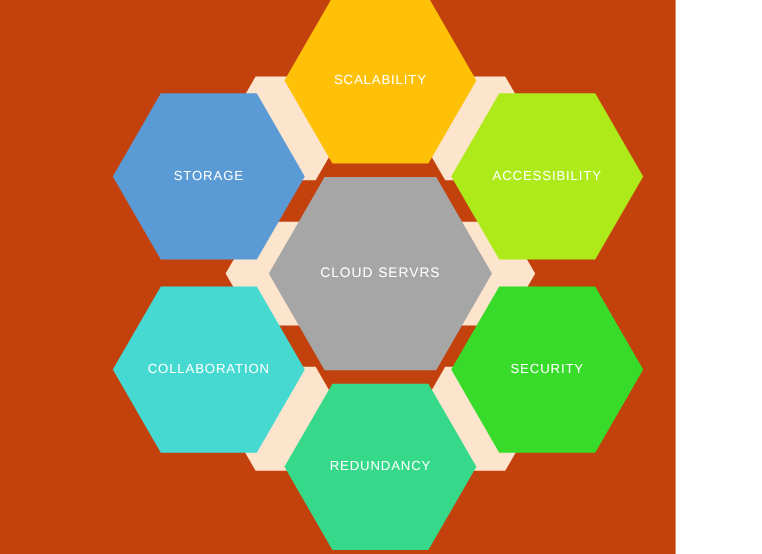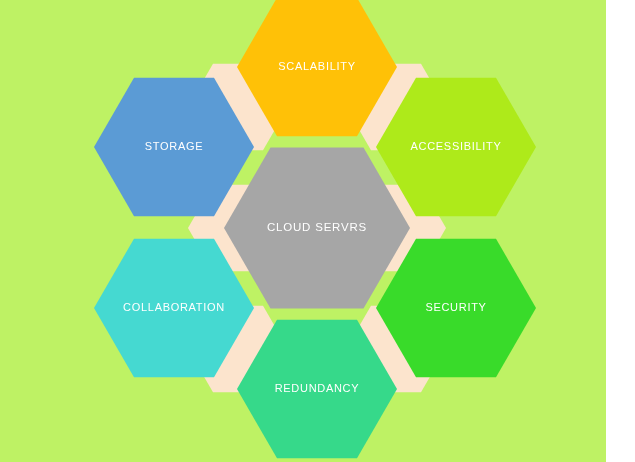--- a/index.html
+++ b/index.html
@@ -8,23 +8,23 @@
     background: #ffffff;
   }
   body {
     width: 635px;
     height: 462px;
     overflow: hidden;
     font-family: "Liberation Sans", sans-serif;
   }
   #diagram-root {
     position: relative;
-    width: 606px;
+    width: 563px;
     height: 462px;
-    background: #bef264;
+    background: #c2410c;
   }
   #hex-svg {
     display: block;
     width: 635px;
     height: 462px;
   }
   .hex-label {
     font-family: "Liberation Sans", sans-serif;
     font-size: 11px;
     letter-spacing: 0.7px;

